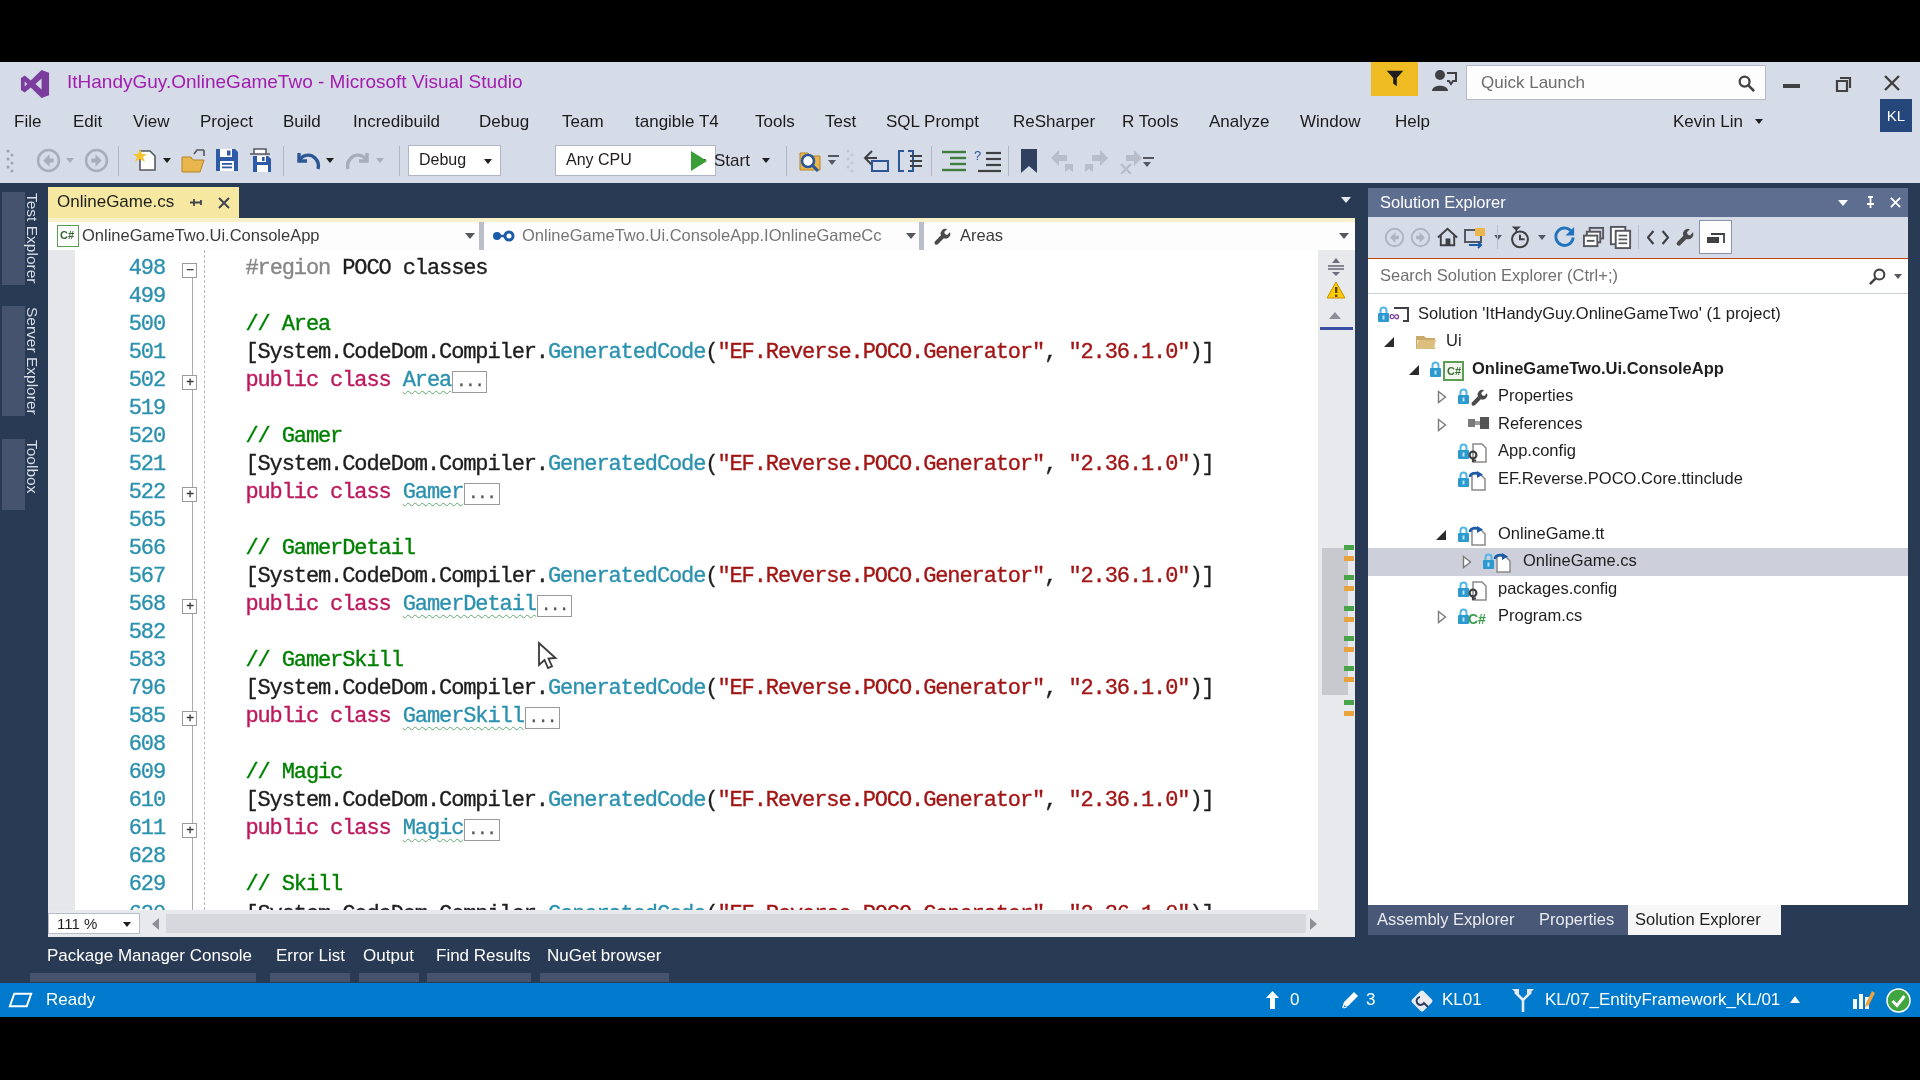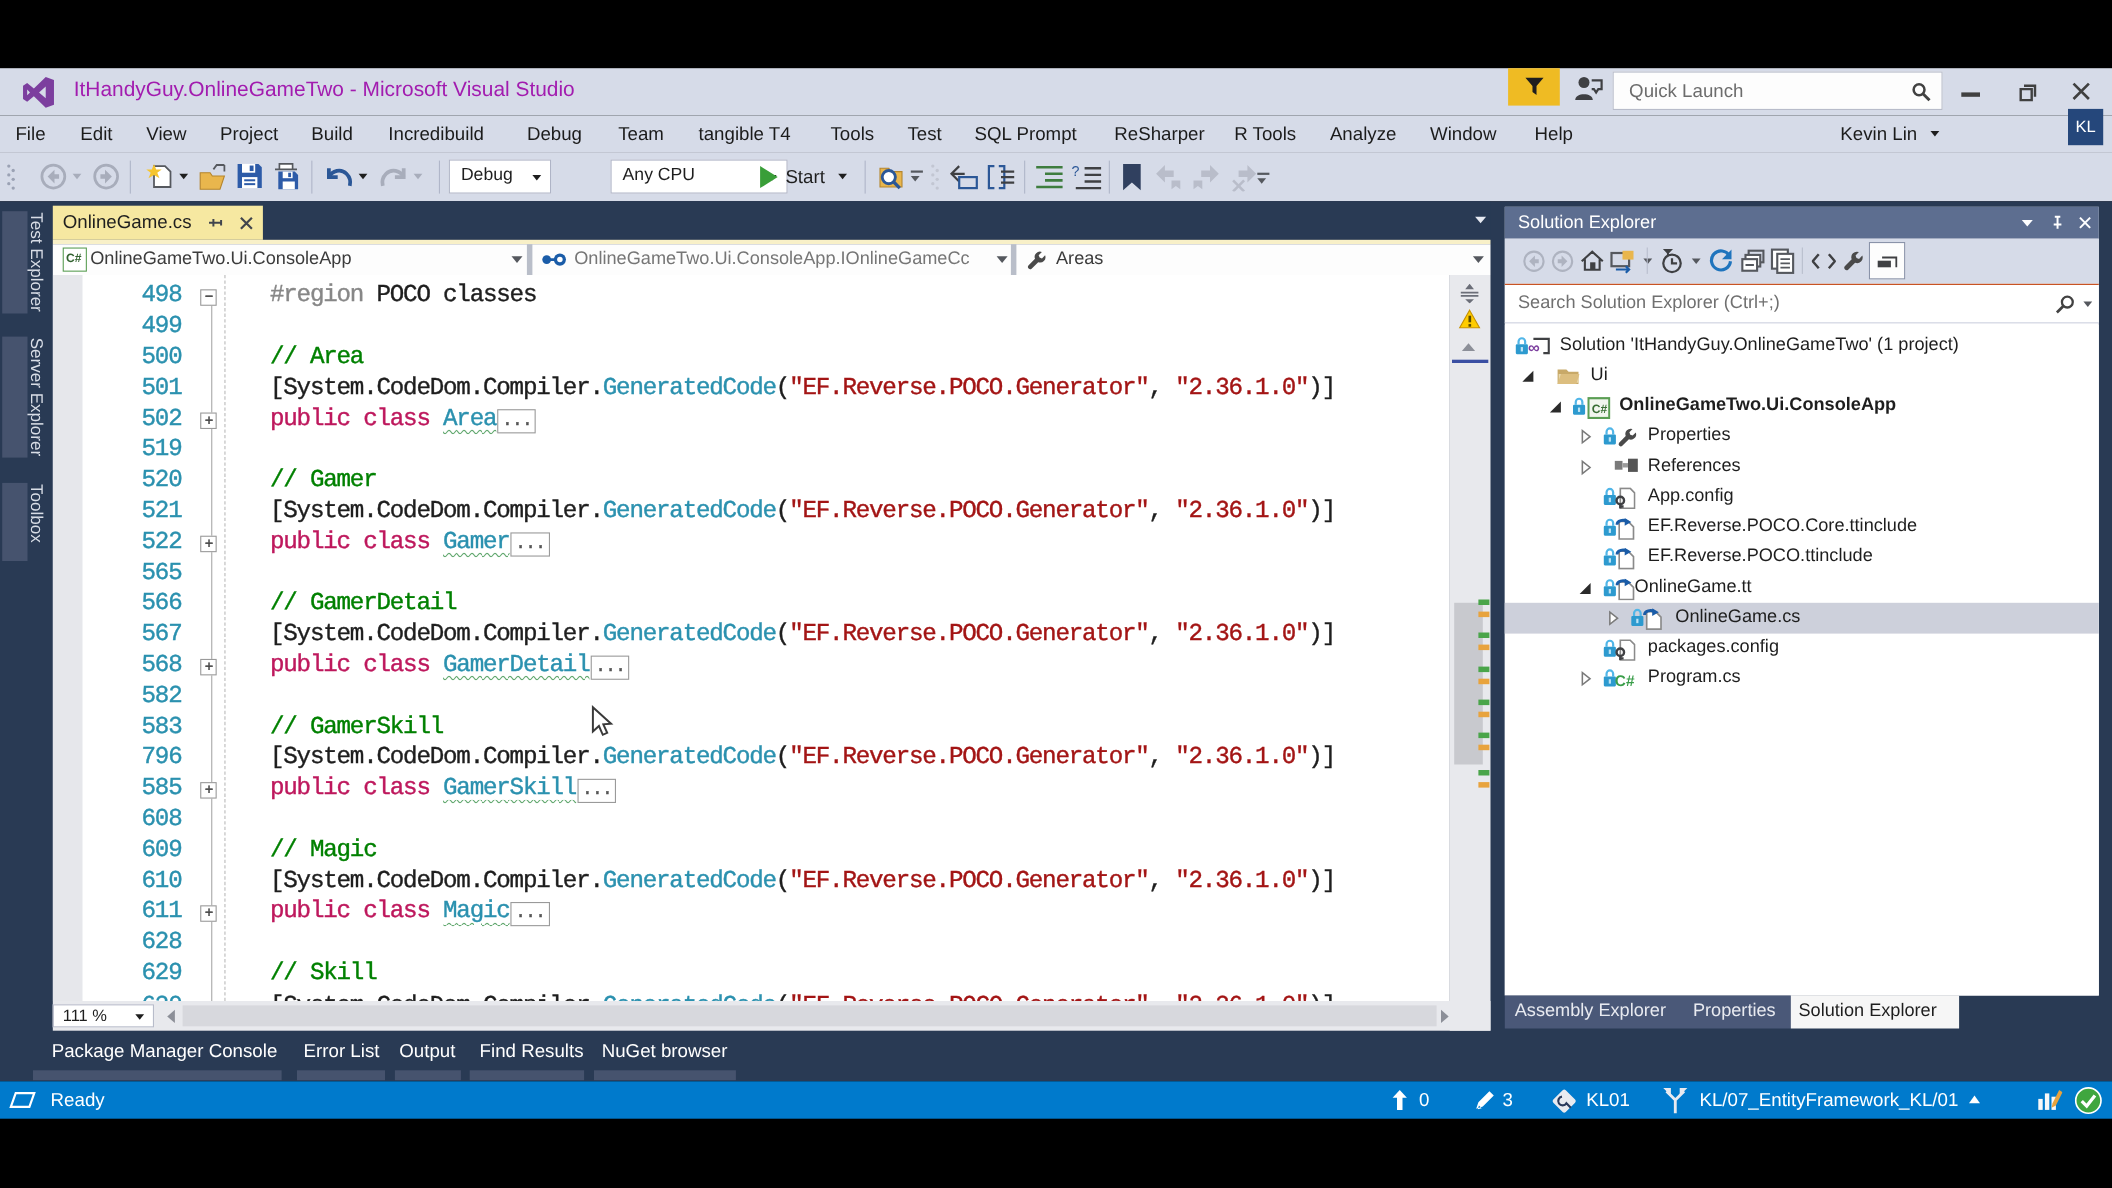--- a/index.html
+++ b/index.html
@@ -557,46 +557,33 @@
         <rect x="1" y="7" width="11" height="9" rx="1" fill="#2D9ACF"></rect>
         <rect x="5.5" y="9.5" width="2" height="4" fill="#BDE3F5"></rect>
       </svg>
       <svg class="ticon" style="left:100px" width="19" height="20" viewBox="0 0 19 20">
         <path fill="#fff" stroke="#8A8A8A" stroke-width="1.5" d="M4 3 h8 l5 5 v11 h-13 Z"></path>
         <path fill="none" stroke="#1A5CA8" stroke-width="2.6" d="M2 6 C2 2 8 1 11 3"></path>
         <path fill="#1A5CA8" d="M9 0 L15 3.5 L9 7 Z"></path>
       </svg>
       <span style="position:absolute;left:130px;top:3px;font-weight:normal;">EF.Reverse.POCO.Core.ttinclude</span>
     </div>
-<div class="trow" style="top:198px;">
+<div class="trow" style="top:226px;">
+      <div class="exp-e" style="left:68px;"></div>
       <svg class="ticon" style="left:89px" width="13" height="17" viewBox="0 0 13 17">
         <path fill="none" stroke="#51B6E8" stroke-width="2" d="M3.5 7 V4.5 a3 3 0 0 1 6 0 V7"></path>
         <rect x="1" y="7" width="11" height="9" rx="1" fill="#2D9ACF"></rect>
         <rect x="5.5" y="9.5" width="2" height="4" fill="#BDE3F5"></rect>
       </svg>
       <svg class="ticon" style="left:100px" width="19" height="20" viewBox="0 0 19 20">
         <path fill="#fff" stroke="#8A8A8A" stroke-width="1.5" d="M4 3 h8 l5 5 v11 h-13 Z"></path>
         <path fill="none" stroke="#1A5CA8" stroke-width="2.6" d="M2 6 C2 2 8 1 11 3"></path>
         <path fill="#1A5CA8" d="M9 0 L15 3.5 L9 7 Z"></path>
       </svg>
-      <span style="position:absolute;left:130px;top:3px;font-weight:normal;">EF.Reverse.POCO.ttinclude</span>
-    </div>
-<div class="trow" style="top:226px;">
-      <div class="exp-e" style="left:68px;"></div>
-      <svg class="ticon" style="left:89px" width="13" height="17" viewBox="0 0 13 17">
-        <path fill="none" stroke="#51B6E8" stroke-width="2" d="M3.5 7 V4.5 a3 3 0 0 1 6 0 V7"></path>
-        <rect x="1" y="7" width="11" height="9" rx="1" fill="#2D9ACF"></rect>
-        <rect x="5.5" y="9.5" width="2" height="4" fill="#BDE3F5"></rect>
-      </svg>
-      <svg class="ticon" style="left:100px" width="19" height="20" viewBox="0 0 19 20">
-        <path fill="#fff" stroke="#8A8A8A" stroke-width="1.5" d="M4 3 h8 l5 5 v11 h-13 Z"></path>
-        <path fill="none" stroke="#1A5CA8" stroke-width="2.6" d="M2 6 C2 2 8 1 11 3"></path>
-        <path fill="#1A5CA8" d="M9 0 L15 3.5 L9 7 Z"></path>
-      </svg>
-      <span style="position:absolute;left:118px;top:3px;font-weight:normal;">OnlineGame.tt</span>
+      <span style="position:absolute;left:130px;top:3px;font-weight:normal;">OnlineGame.tt</span>
     </div>
 <div class="trow" style="top:253px;background:#CDD0DB;">
       <svg class="abs" style="left:93px;top:6px" width="12" height="16" viewBox="0 0 12 16">
         <path fill="#FDFDFD" stroke="#7A7A7A" stroke-width="1.4" d="M2.5 2.5 L9.5 8 L2.5 13.5 Z"></path>
       </svg>
       <svg class="ticon" style="left:114px" width="13" height="17" viewBox="0 0 13 17">
         <path fill="none" stroke="#51B6E8" stroke-width="2" d="M3.5 7 V4.5 a3 3 0 0 1 6 0 V7"></path>
         <rect x="1" y="7" width="11" height="9" rx="1" fill="#2D9ACF"></rect>
         <rect x="5.5" y="9.5" width="2" height="4" fill="#BDE3F5"></rect>
       </svg>

